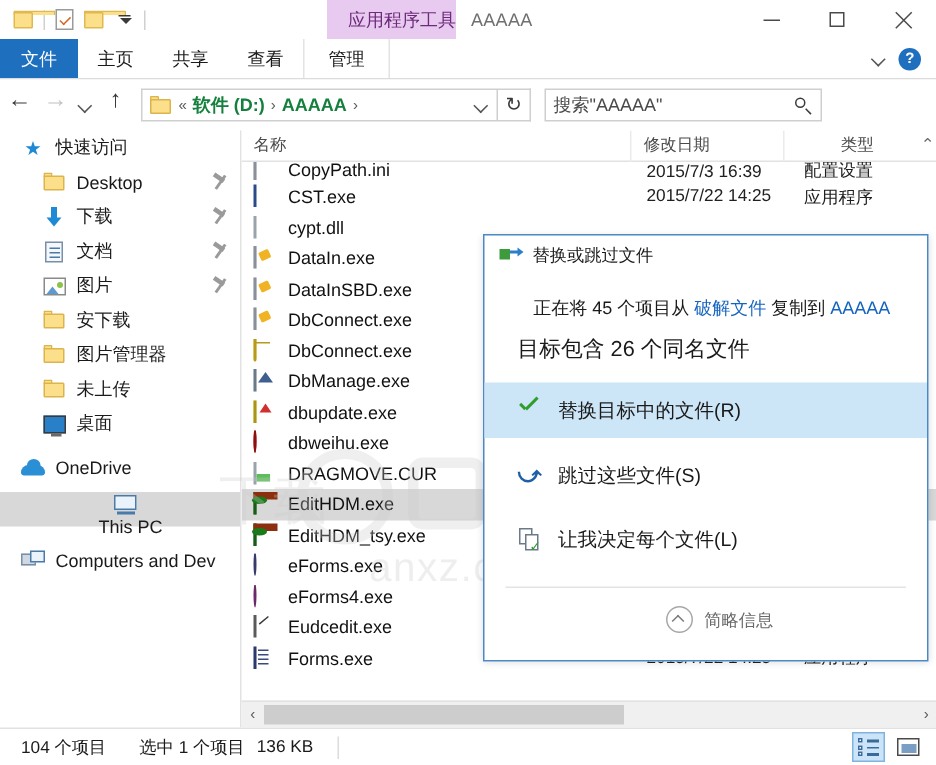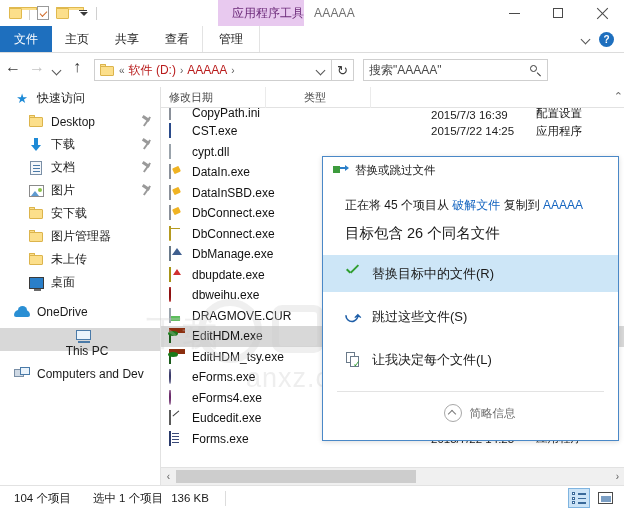--- a/index.html
+++ b/index.html
@@ -291,23 +291,24 @@
     margin-left: 4px;
     border: 1px solid #cfcfcf;
     background: #ffffff;
     display: flex;
     align-items: center;
     box-sizing: border-box;
     padding: 0 2px;
   }
   .crumb {
     font-size: 12px;
-    color: #b91c1c;
+    color: #15803d;
     padding: 0 3px;
     white-space: nowrap;
+    font-weight: bold;
   }
   .crumb-sep {
     color: #5b5b5b;
     font-size: 10px;
     padding: 0 1px;
   }
   .crumb-chev {
     margin-left: auto;
     width: 16px;
     display: flex;
@@ -863,20 +864,21 @@
     border-left: 4px solid #2a7fc9;
   }
   .dlg-body {
     padding: 0 0 0 0;
   }
   .dlg-line1 {
     padding: 14px 14px 0 22px;
     font-size: 12px;
     color: #1a1a1a;
     line-height: 16px;
+    text-align: center;
   }
   .dlg-line1 .lnk { color: #1565c0; }
   .dlg-line2 {
     padding: 11px 14px 12px 22px;
     font-size: 14.5px;
     color: #1a1a1a;
     line-height: 19px;
   }
   .dlg-opt {
     height: 37px;
@@ -1270,20 +1272,21 @@
               <span class="m2"></span>
             </span>
           </span>
         <span class="nav-label">Computers and Dev</span>
       </div>
     </div>
 
     <div class="list-pane">
 
       <div class="col-header">
+        <div class="col c-name">名称</div>
         <div class="col c-date">修改日期</div>
         <div class="col c-type">类型</div>
         <span class="col-scroll-up">⌃</span>
       </div>
 
       <div class="rows">
 
         <div class="row" style="height:13px; overflow:hidden; align-items:flex-end;">
           <span class="name">
             <span class="fico"><span class="fi-ini"></span></span>

